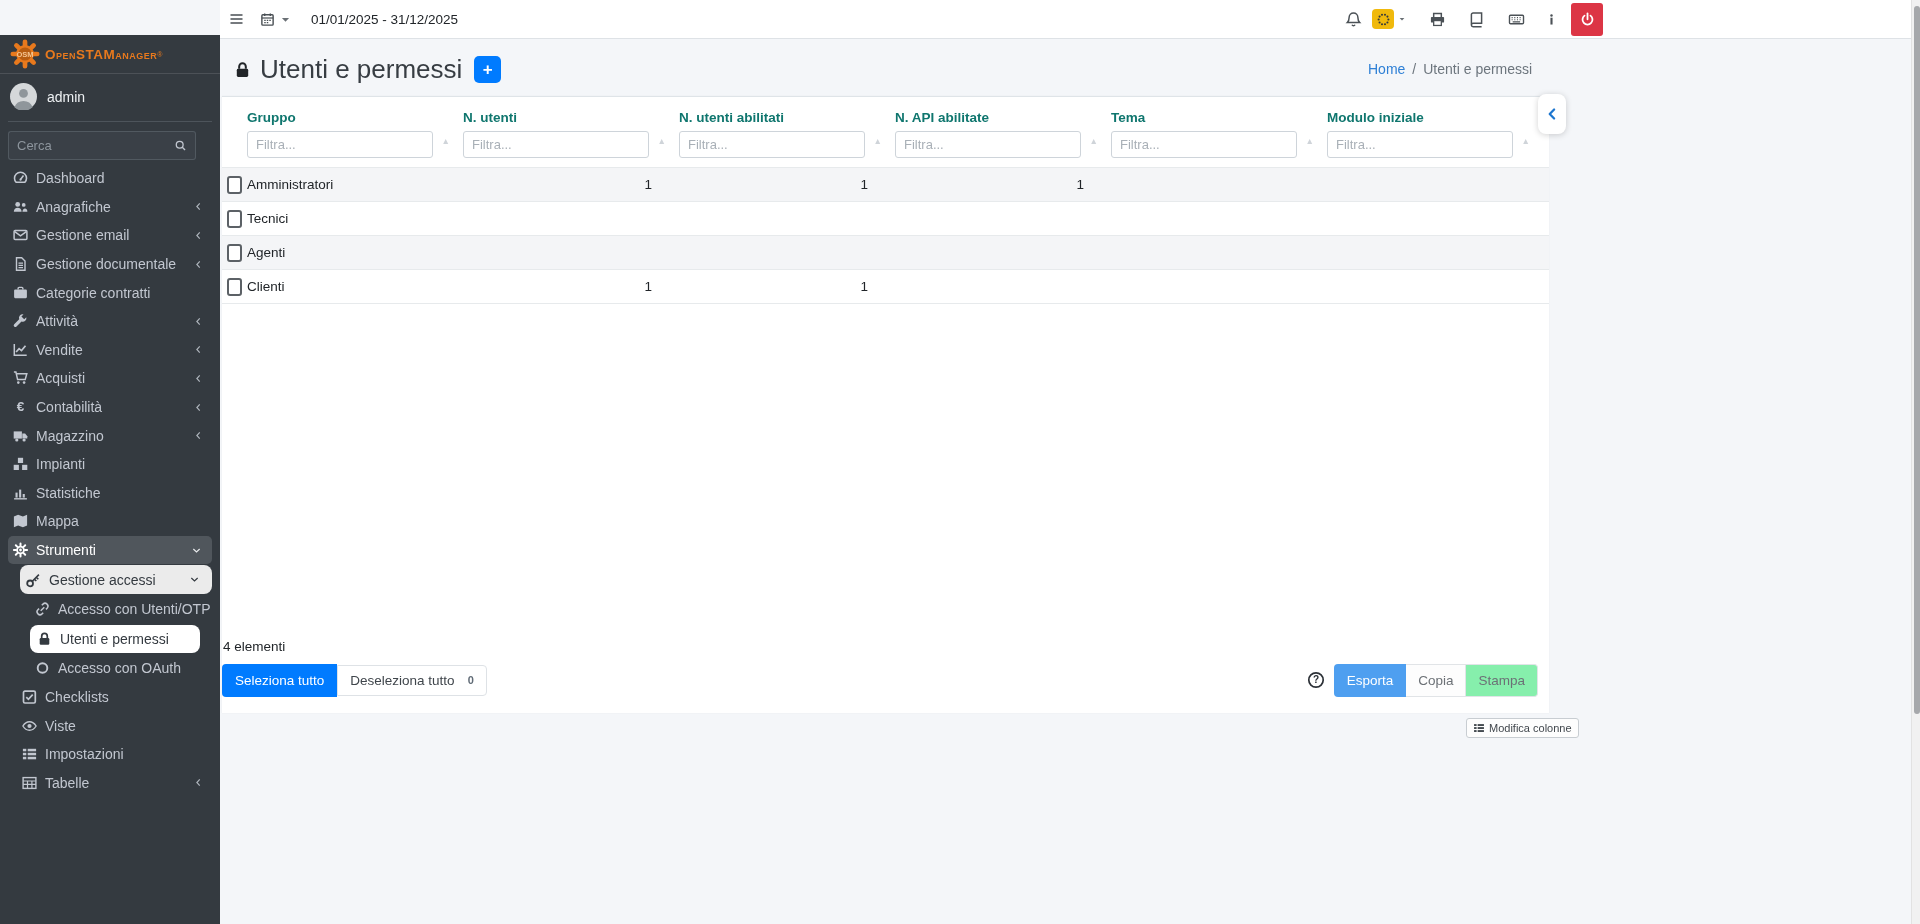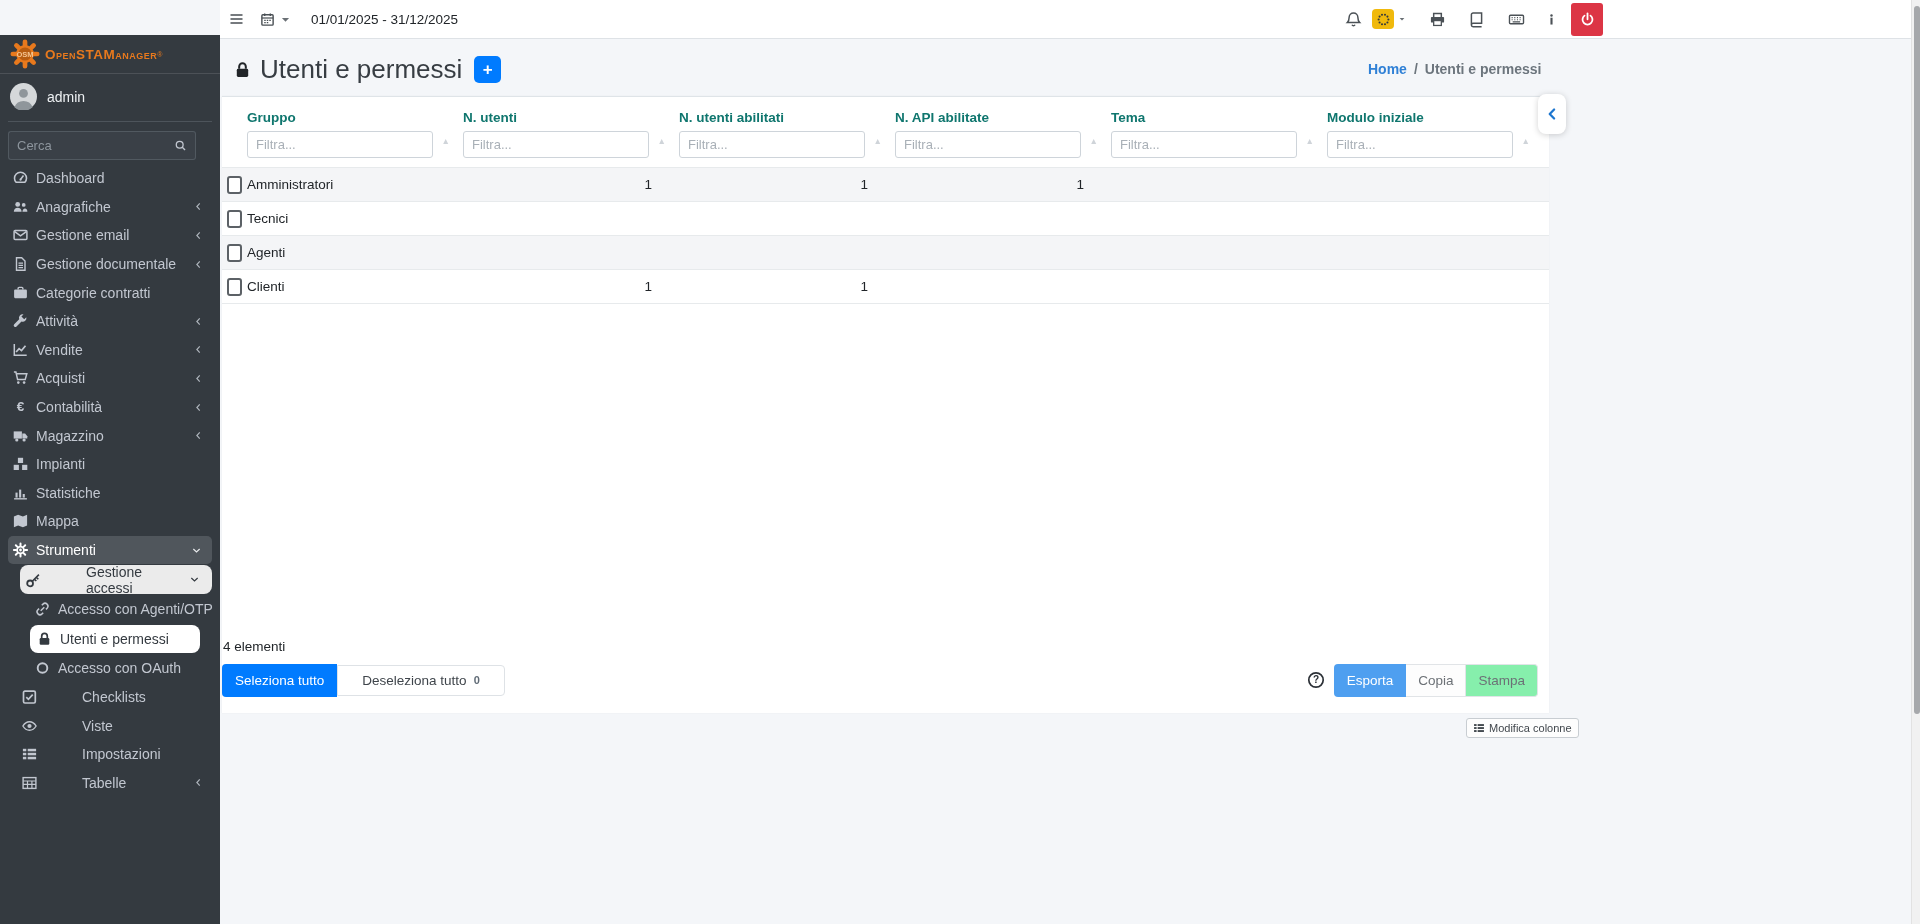--- a/index.html
+++ b/index.html
@@ -17,21 +17,21 @@
   .user-name{color:#eef1f3;font-size:14px;}
   .side-search{margin:9px 24px 0 8px;display:flex;height:29px;}
   .side-search input{flex:1;min-width:0;background:#3a4047;border:1px solid #515960;border-right:none;border-radius:3px 0 0 3px;color:#c2c7d0;font-size:13px;padding:0 8px;font-family:"Liberation Sans",sans-serif;outline:none;}
   .side-search input::placeholder{color:#8d959d;}
   .side-search button{width:30px;background:#3a4047;border:1px solid #515960;border-left:none;border-radius:0 3px 3px 0;color:#c2c7d0;cursor:pointer;display:flex;align-items:center;justify-content:center;padding:0;}
   .nav{margin-top:4px;}
   .nav-item{display:flex;align-items:center;height:28.6px;font-size:14px;color:#c2c7d0;cursor:pointer;}
   .nav-item .ic{width:17px;height:16px;flex:0 0 17px;margin-right:7px;}
   .nav-item .chev{margin-left:auto;margin-right:13px;width:11px;height:11px;color:#aeb5bc;}
   .lvl1{padding-left:12px;}
-  .lvl2{padding-left:21px;gap:37px;}
+  .lvl2{padding-left:21px;}
   .lvl3{padding-left:34px;}
   .dark-box{background:#50565c;border-radius:5px;margin:0 8px;padding-left:4px;color:#fff;}
   .dark-box .chev{margin-right:7px;color:#e8eaec;}
   .light-box{background:#ebebeb;border-radius:8px;margin:1px 8px 1px 20px;padding-left:5px;color:#343a40;}
   .light-box .chev{margin-right:9px;color:#343a40;}
   .white-box{background:#ffffff;border-radius:8px;margin:1px 20px 1px 30px;padding-left:6px;color:#343a40;}
 
   
   .topbar{position:absolute;left:220px;top:0;width:1691px;height:38px;background:#ffffff;border-bottom:1px solid #dee2e6;}
   .tb-left{position:absolute;left:8px;top:0;height:38px;display:flex;align-items:center;color:#494f54;}
@@ -46,21 +46,21 @@
   .emoji-box{width:22px;height:20px;background:#f0b90c;border-radius:4px;display:flex;align-items:center;justify-content:center;cursor:pointer;}
   .emoji-box .ic{width:15px;height:15px;}
   .power-btn{width:32px;height:33px;background:#dc3545;border-radius:3px;display:flex;align-items:center;justify-content:center;color:#fff;cursor:pointer;border:none;}
   .power-btn .ic{width:15px;height:15px;}
 
   
   .page-head{position:absolute;left:233px;top:54px;display:flex;align-items:center;}
   .page-head .ic{width:19px;height:20px;color:#212529;margin-right:8px;}
   .page-title{font-size:26px;font-weight:400;color:#373d43;margin:0;}
   .add-btn{margin-left:12px;width:27px;height:27px;background:#007bff;border:none;border-radius:5px;color:#fff;font-size:17px;font-weight:bold;line-height:1;cursor:pointer;display:flex;align-items:center;justify-content:center;padding-bottom:2px;}
-  .breadcrumb{position:absolute;left:1368px;top:61px;font-size:14px;color:#6c757d;font-weight:bold;}
+  .breadcrumb{position:absolute;left:1368px;top:61px;font-size:14px;color:#6c757d;}
   .breadcrumb .bc-home{color:#2f80d6;text-decoration:none;cursor:pointer;}
   .bc-sep{margin:0 7px;}
 
   
   .card{position:absolute;left:222px;top:96px;width:1327px;height:616px;background:#fff;border-top:1px solid #dfe4e8;box-shadow:0 0 1px rgba(0,0,0,.08);}
   .thead{display:flex;padding:13px 0 0 20px;height:57px;}
   .th{width:216px;position:relative;padding-left:5px;box-sizing:border-box;}
   .th .th-label{display:block;font-size:13.5px;font-weight:bold;color:#0f766e;margin-bottom:6px;cursor:pointer;}
   .th input{width:186px;height:27px;box-sizing:border-box;border:1px solid #ced4da;border-radius:3px;padding:0 8px;font-size:13px;color:#be185d;font-family:"Liberation Sans",sans-serif;outline:none;}
   .th input::placeholder{color:#a9b0b7;}
@@ -73,21 +73,21 @@
   .cb{width:13px;height:14px;border:2px solid #5c6166;border-radius:3px;background:#fff;cursor:pointer;}
   .cell{width:216px;flex:0 0 216px;box-sizing:border-box;padding-left:5px;font-size:13.5px;color:#212529;}
   .cell.num{text-align:right;padding-right:22px;padding-left:0;}
 
   
   .tfoot{position:absolute;left:0;right:11px;bottom:16px;}
   .count-text{font-size:13.5px;color:#212529;margin:0 0 10px 1px;}
   .foot-row{display:flex;align-items:center;}
   .btn{font-family:"Liberation Sans",sans-serif;font-size:13.5px;line-height:1;border:1px solid transparent;cursor:pointer;padding:9px 12px;}
   .btn-select{background:#007bff;color:#fff;border-radius:4px 0 0 4px;}
-  .btn-deselect{background:#fff;color:#3f454b;border:1px solid #dee2e6;border-radius:0 4px 4px 0;display:flex;align-items:center;gap:7px;padding:8px 24px;}
+  .btn-deselect{background:#fff;color:#3f454b;border:1px solid #dee2e6;border-radius:0 4px 4px 0;display:flex;align-items:center;gap:13px;padding:8px 12px;}
   .badge0{font-size:11px;font-weight:bold;color:#5f6a75;}
   .foot-right{margin-left:auto;display:flex;align-items:center;gap:9px;}
   .help-ic{width:18px;height:18px;color:#2b3036;cursor:pointer;}
   .btn-group{display:flex;}
   .btn-export{background:#4e9ff0;color:#fff;border-radius:4px 0 0 4px;text-align:right;}
   .btn-copy{background:#fdfdfd;color:#6c7176;border:1px solid #e1e4e7;border-left:none;}
   .btn-print{background:#86efac;color:#6c7176;border:1px solid #e1e4e7;border-left:none;border-radius:0 4px 4px 0;}
 
   
   .modify-cols{position:absolute;left:1466px;top:718px;display:flex;align-items:center;gap:4px;background:#fdfdfd;border:1px solid #c8cdd2;border-radius:3px;padding:3px 6px;font-size:11px;color:#41474d;cursor:pointer;}
@@ -276,21 +276,21 @@
           <svg viewBox="0 0 16 16" class="ic chev">
             <path d="m3.4 5.8 4.6 4.4 4.6-4.4" fill="none" stroke="currentColor" stroke-width="1.7"></path>
           </svg>
         </div>
         <div class="nav-item lvl3">
           <svg viewBox="0 0 16 16" class="ic ">
             <path d="m6.2 9.8 3.6-3.6" stroke="currentColor" stroke-width="1.5"></path>
             <path d="M7.3 4.3l1.2-1.2a2.9 2.9 0 0 1 4.1 4.1l-1.2 1.2" fill="none" stroke="currentColor" stroke-width="1.5"></path>
             <path d="m8.7 11.7-1.2 1.2a2.9 2.9 0 0 1-4.1-4.1l1.2-1.2" fill="none" stroke="currentColor" stroke-width="1.5"></path>
           </svg>
-          <span>Accesso con Agenti/OTP</span>
+          <span>Accesso con Utenti/OTP</span>
         </div>
         <div class="nav-item lvl3 white-box">
           <svg viewBox="0 0 16 16" class="ic ">
             <path d="M5.2 7V5.2a2.8 2.8 0 0 1 5.6 0V7" fill="none" stroke="currentColor" stroke-width="1.7"></path>
             <rect x="3.2" y="7" width="9.6" height="6.8" rx="1.2" fill="currentColor"></rect>
           </svg>
           <span>Utenti e permessi</span>
         </div>
         <div class="nav-item lvl3">
           <svg viewBox="0 0 16 16" class="ic ">

